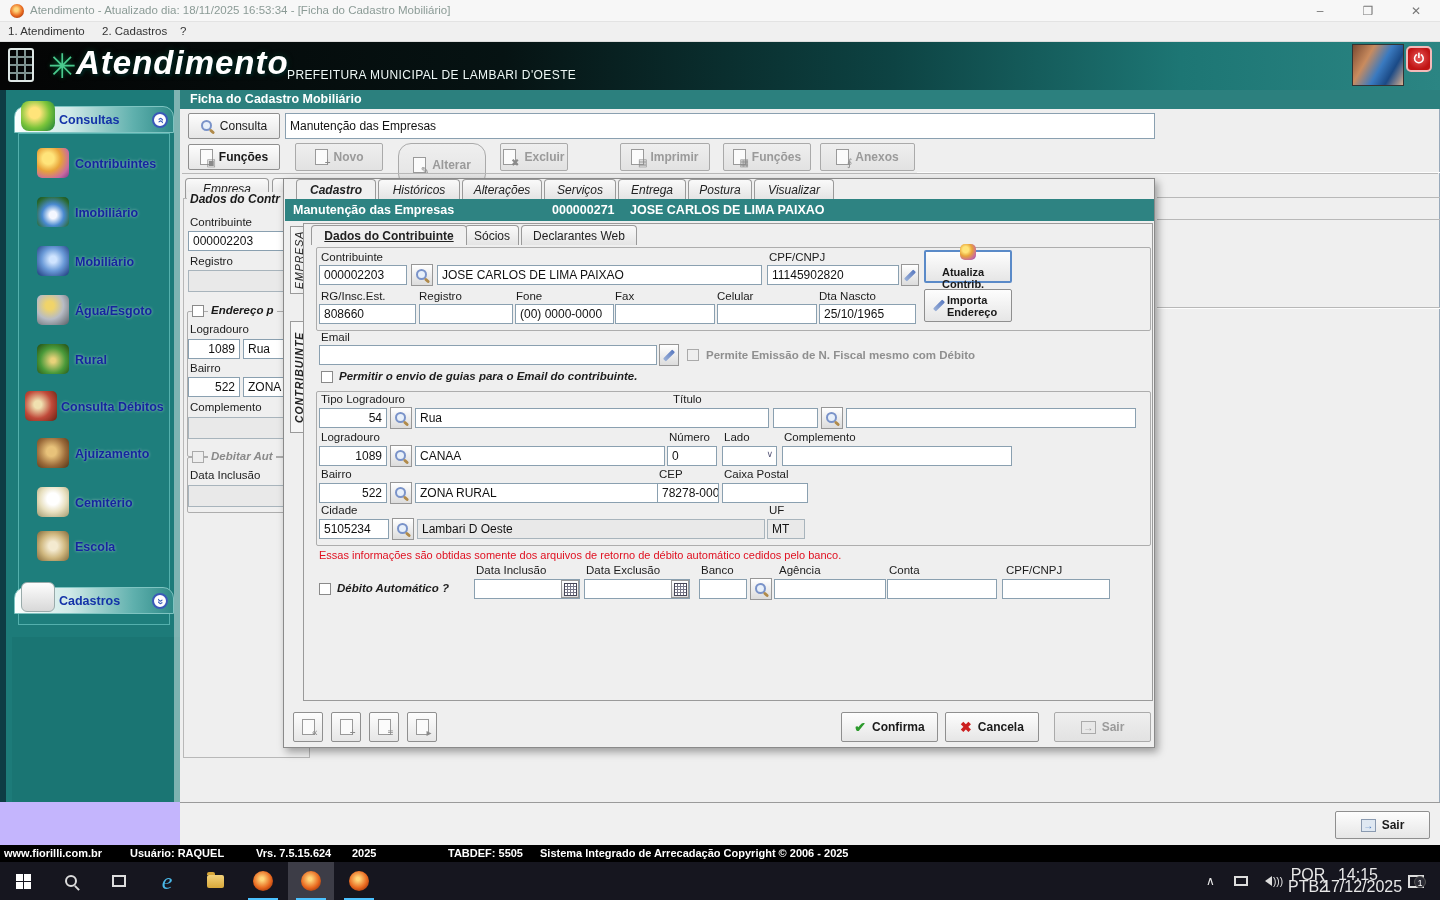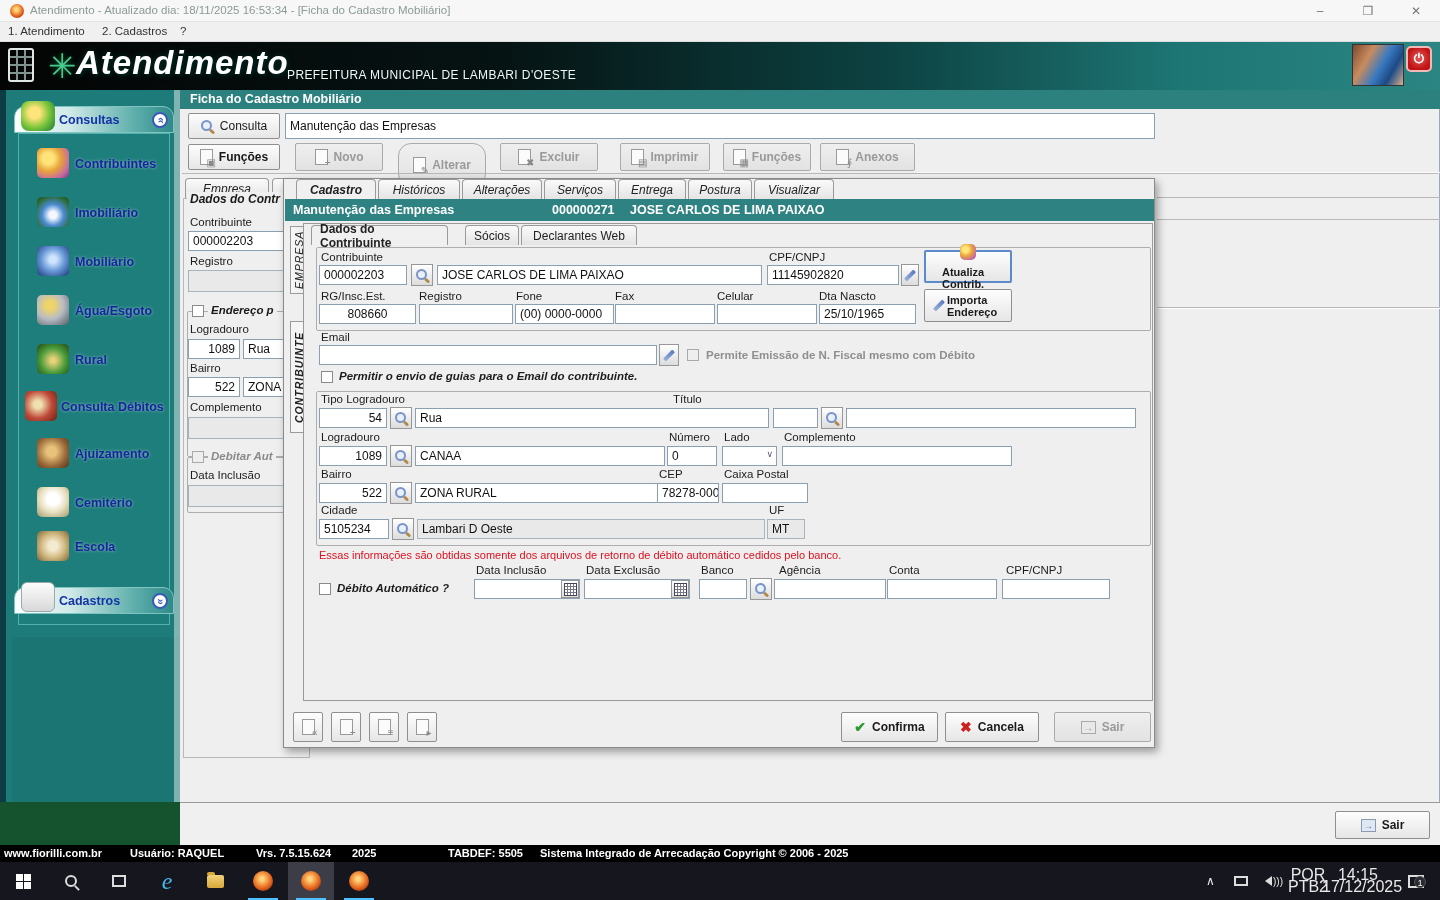--- a/index.html
+++ b/index.html
@@ -1,18 +1,18 @@
 <!DOCTYPE html>
 <html><head>
 <meta charset="utf-8">
 <style>
   * { margin:0; padding:0; box-sizing:border-box; }
   html,body { width:1440px; height:900px; overflow:hidden; font-family:"Liberation Sans", sans-serif; background:#f0f0f0; }
   .abs { position:absolute; }
-  #stage { position:relative; width:1440px; height:900px; background:#14532d; }
+  #stage { position:relative; width:1440px; height:900px; background:#c4b5fd; }
 
   
   #titlebar { left:0; top:0; width:1440px; height:22px; background:#f7f7f7; border-bottom:1px solid #e3e3e3; }
   #titlebar .ttext { position:absolute; left:30px; top:4px; font-size:11.5px; color:#8b9b96; }
   .appdot { position:absolute; left:10px; top:4px; width:14px; height:14px; border-radius:50%;
             background:radial-gradient(circle at 45% 40%, #ffd67a 15%, #e8681f 55%, #93300a 90%); }
   .wbtn { position:absolute; top:0; width:44px; height:22px; color:#777; font-size:12px; text-align:center; line-height:22px; }
   #menubar { left:0; top:22px; width:1440px; height:20px; background:#f0f0f0; border-bottom:1px solid #dcdcdc; }
   #menubar span { position:absolute; top:3px; font-size:11.5px; color:#333; }
 
@@ -238,21 +238,21 @@
       <b>Funções</b>
     </div>
     <div class="btn dis" style="left:115px; top:53px; width:88px; height:28px;">
         <span class="ico-doc" data-g="+"></span>
         <b>Novo</b>
       </div>
     <div class="btn dis" style="left:218px; top:53px; width:88px; height:44px;border-radius:13px;">
         <span class="ico-doc" data-g="✎"></span>
         <b>Alterar</b>
       </div>
-    <div class="btn dis" style="left:320px; top:53px; width:98px; height:28px;gap:8px;">
+    <div class="btn dis" style="left:320px; top:53px; width:68px; height:28px;gap:8px;">
         <span class="ico-doc" data-g="✖"></span>
         <b>Excluir</b>
       </div>
     <div class="btn dis" style="left:440px; top:53px; width:90px; height:28px;">
         <span class="ico-doc" data-g="▤"></span>
         <b>Imprimir</b>
       </div>
     <div class="btn dis" style="left:543px; top:53px; width:88px; height:28px;">
         <span class="ico-doc" data-g="▦"></span>
         <b>Funções</b>
@@ -332,21 +332,21 @@
 
     <div class="vtab" style="top:47px; height:68px;">
         <span>EMPRESA</span>
       </div>
     <div class="vtab active" style="top:142px; height:112px;">
         <span>CONTRIBUINTE</span>
       </div>
 
     <div id="pop-inner"></div>
 
-    <div class="tab active" style="left:27px; top:46px; width:137px; font-style:normal;">
+    <div class="tab active" style="left:27px; top:46px; width:156px; font-style:normal;text-decoration:underline;">
         <span>Dados do Contribuinte</span>
       </div>
     <div class="tab" style="left:181px; top:46px; width:54px; font-style:normal;">
         <span>Sócios</span>
       </div>
     <div class="tab" style="left:237px; top:46px; width:116px; font-style:normal;">
         <span>Declarantes Web</span>
       </div>
 
     <div class="fs" style="left:32px; top:68px; width:835px; height:84px;"></div>
@@ -360,21 +360,21 @@
     <div class="inp" style="left:483px; top:86px; width:132px;">11145902820</div>
     <div class="sbtn" style="left:617px; top:85px; width:18px;">
         <span class="ico-pen"></span>
       </div>
     <span class="lbl" style="left:37px;  top:111px;">RG/Insc.Est.</span>
     <span class="lbl" style="left:135px; top:111px;">Registro</span>
     <span class="lbl" style="left:232px; top:111px;">Fone</span>
     <span class="lbl" style="left:331px; top:111px;">Fax</span>
     <span class="lbl" style="left:433px; top:111px;">Celular</span>
     <span class="lbl" style="left:535px; top:111px;">Dta Nascto</span>
-    <div class="inp" style="left:35px;  top:125px; width:97px;text-align:center;">808660</div>
+    <div class="inp" style="left:35px;  top:125px; width:97px;">808660</div>
     <div class="inp" style="left:135px; top:125px; width:94px;"></div>
     <div class="inp" style="left:231px; top:125px; width:99px;">(00) 0000-0000</div>
     <div class="inp" style="left:331px; top:125px; width:100px;"></div>
     <div class="inp" style="left:433px; top:125px; width:100px;"></div>
     <div class="inp" style="left:535px; top:125px; width:97px;">25/10/1965</div>
 
     <div class="btn" style="left:640px; top:71px; width:88px; height:33px; border:2px solid #5a8ac8; font-size:11px; line-height:12px;flex-direction:column;">
       <span class="sico si-0" style="position:static; width:16px; height:16px; flex:none;"></span>
       <b style="width:52px; text-align:left;">Atualiza Contrib.</b>
     </div>

